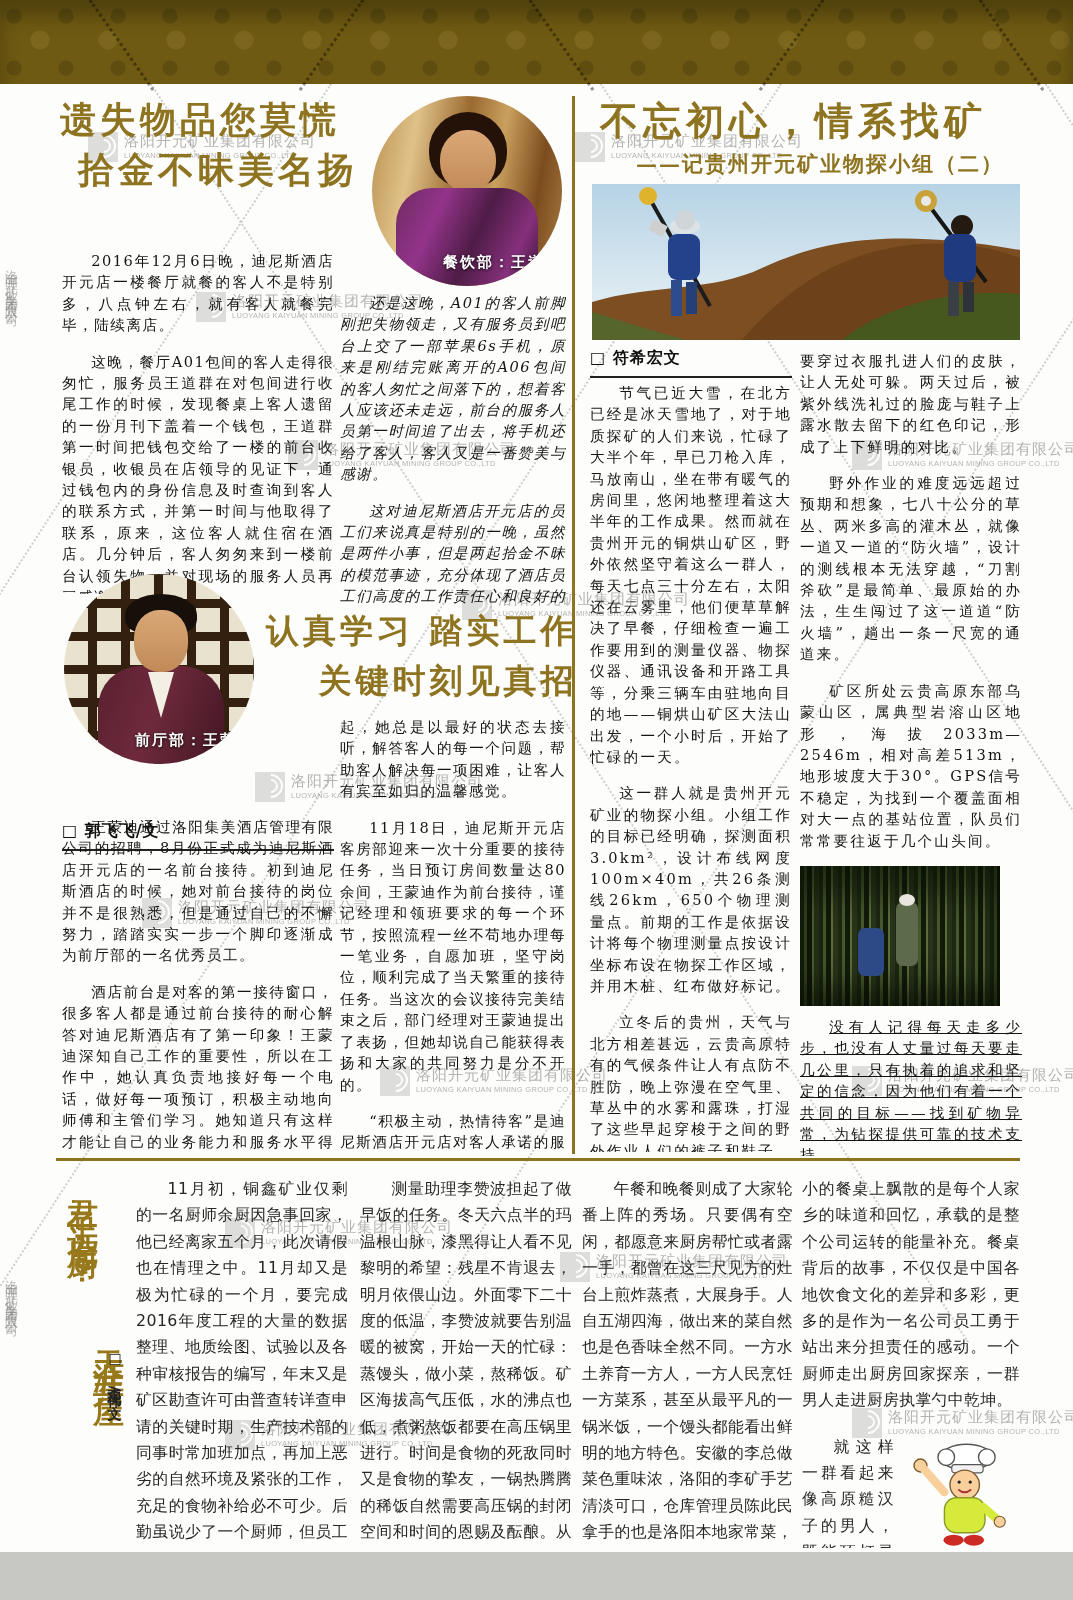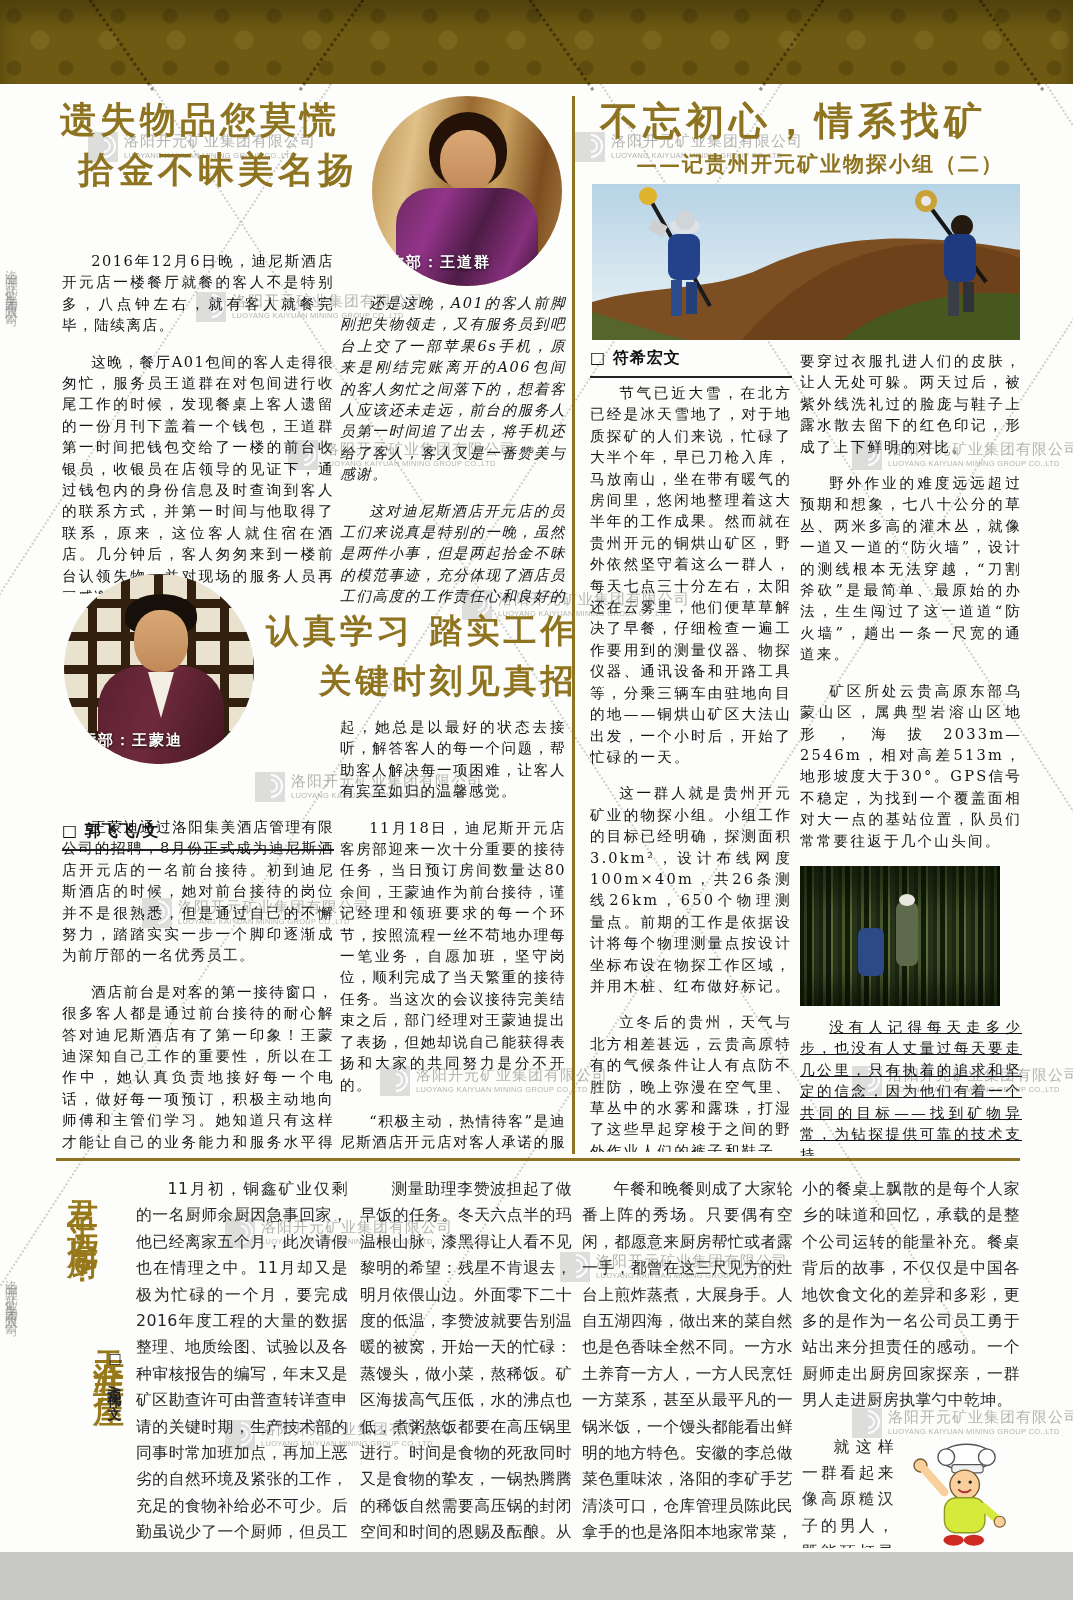--- a/index.html
+++ b/index.html
@@ -58,21 +58,21 @@
     font-weight:bold;color:#97791c;font-size:31px;letter-spacing:12px;}
   .vbyline{position:absolute;writing-mode:vertical-rl;font-family:"DejaVu Sans",sans-serif;
     font-size:14px;font-weight:bold;color:#222;letter-spacing:3px;}
 
   
   .vdiv{position:absolute;left:572px;top:96px;width:3px;height:1058px;background:#8e7420;}
   .hrule{position:absolute;left:56px;top:1158px;width:964px;height:3px;background:#8e7420;}
 
   
   .photo-circle{position:absolute;border-radius:50%;overflow:hidden;}
-  .pcap{position:absolute;left:0;right:0;bottom:14px;text-align:left;color:#fff;font-size:15px;font-weight:bold;
+  .pcap{position:absolute;left:0;right:0;bottom:14px;text-align:right;color:#fff;font-size:15px;font-weight:bold;
     letter-spacing:2px;font-family:"DejaVu Sans",sans-serif;text-shadow:0 1px 3px rgba(0,0,0,.85);}
   .abs{position:absolute;}
 
   .photo1{left:372px;top:96px;width:190px;height:190px;
     background:linear-gradient(100deg,#b98e4e 0%,#e0c289 22%,#9a6a30 45%,#caa05e 62%,#7c4c1e 82%,#a87c42 100%);}
   .p1-hair{left:57px;top:16px;width:78px;height:76px;background:#241208;border-radius:50% 50% 46% 46%;}
   .p1-face{left:68px;top:34px;width:56px;height:62px;background:linear-gradient(#dba876,#c08a58);border-radius:48%;}
   .p1-body{left:24px;top:92px;width:142px;height:98px;border-radius:36px 36px 0 0;
     background:linear-gradient(115deg,#6e2a62 0%,#93348a 28%,#4e1c46 55%,#86307c 80%,#3c1536 100%);}
 

